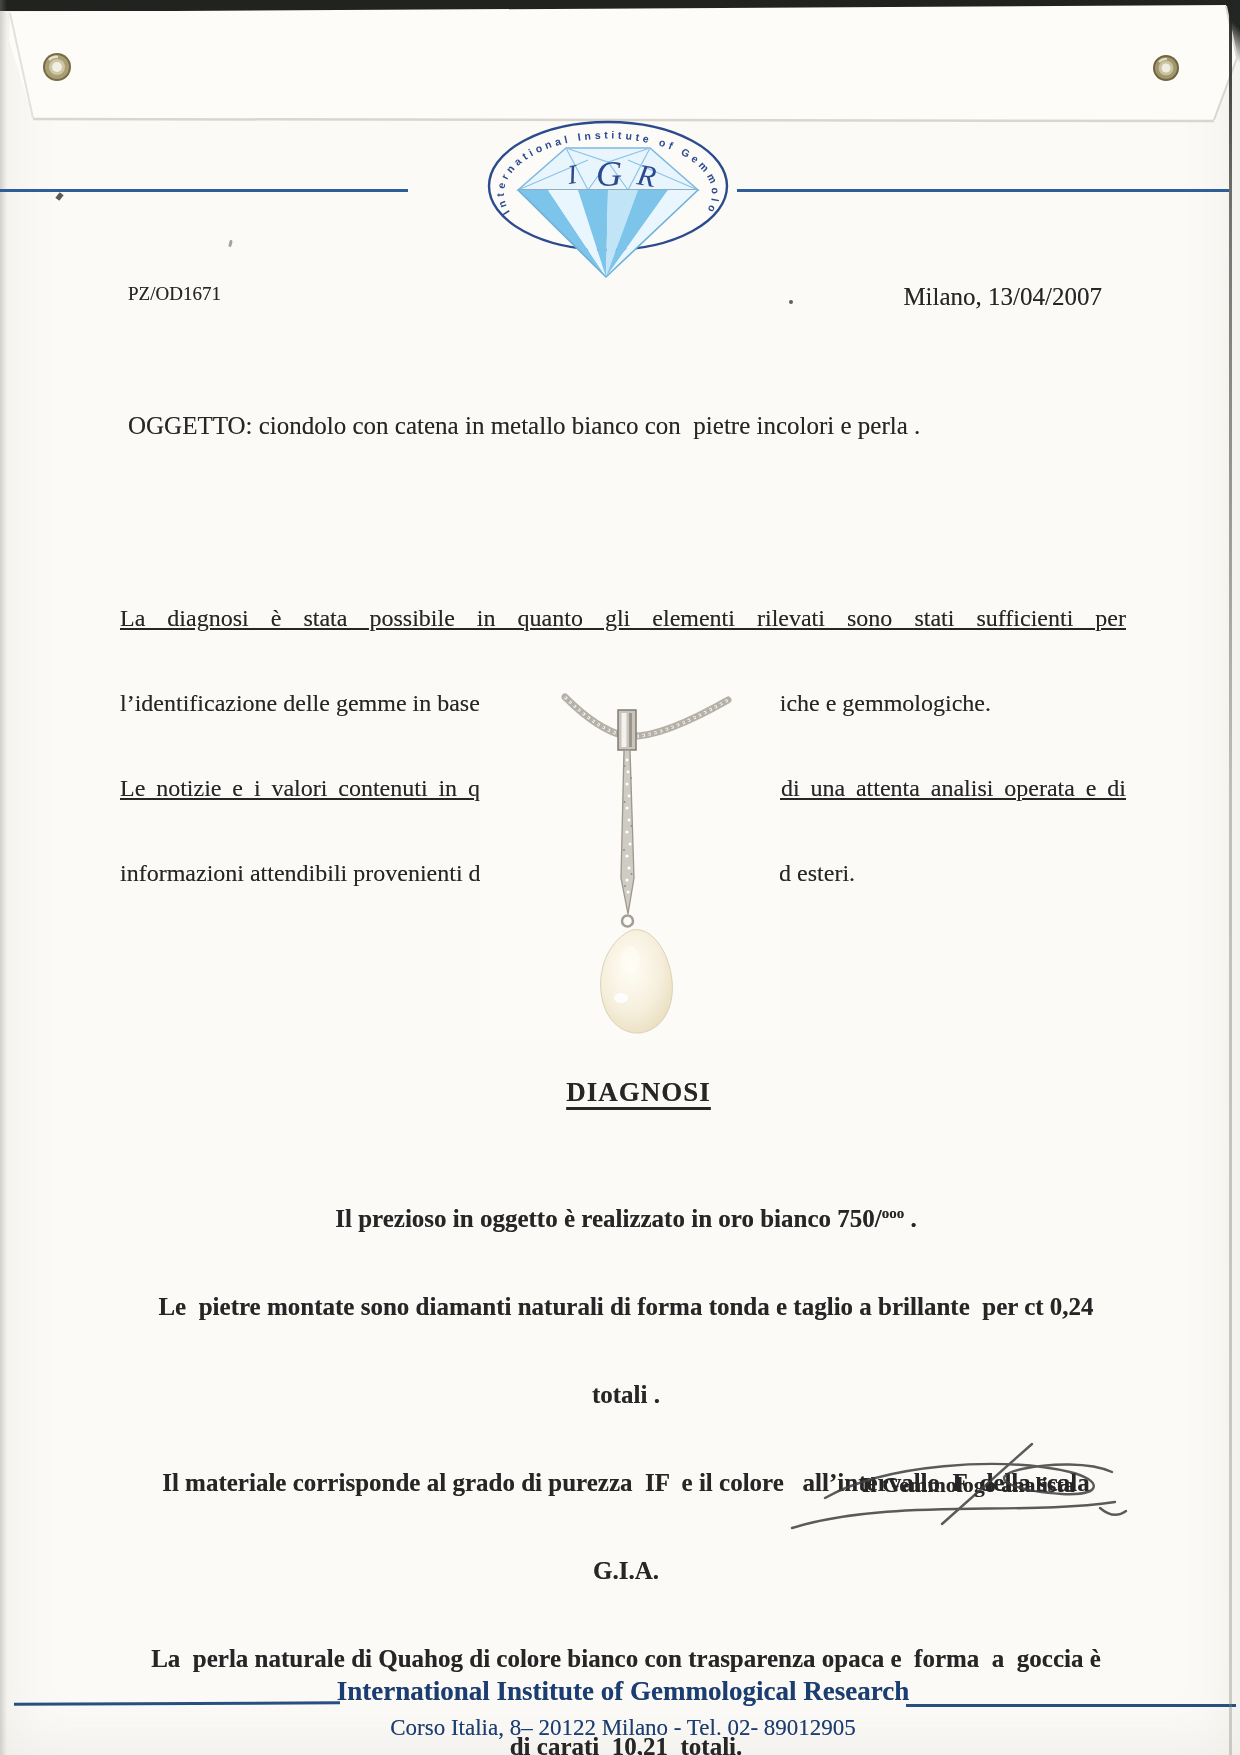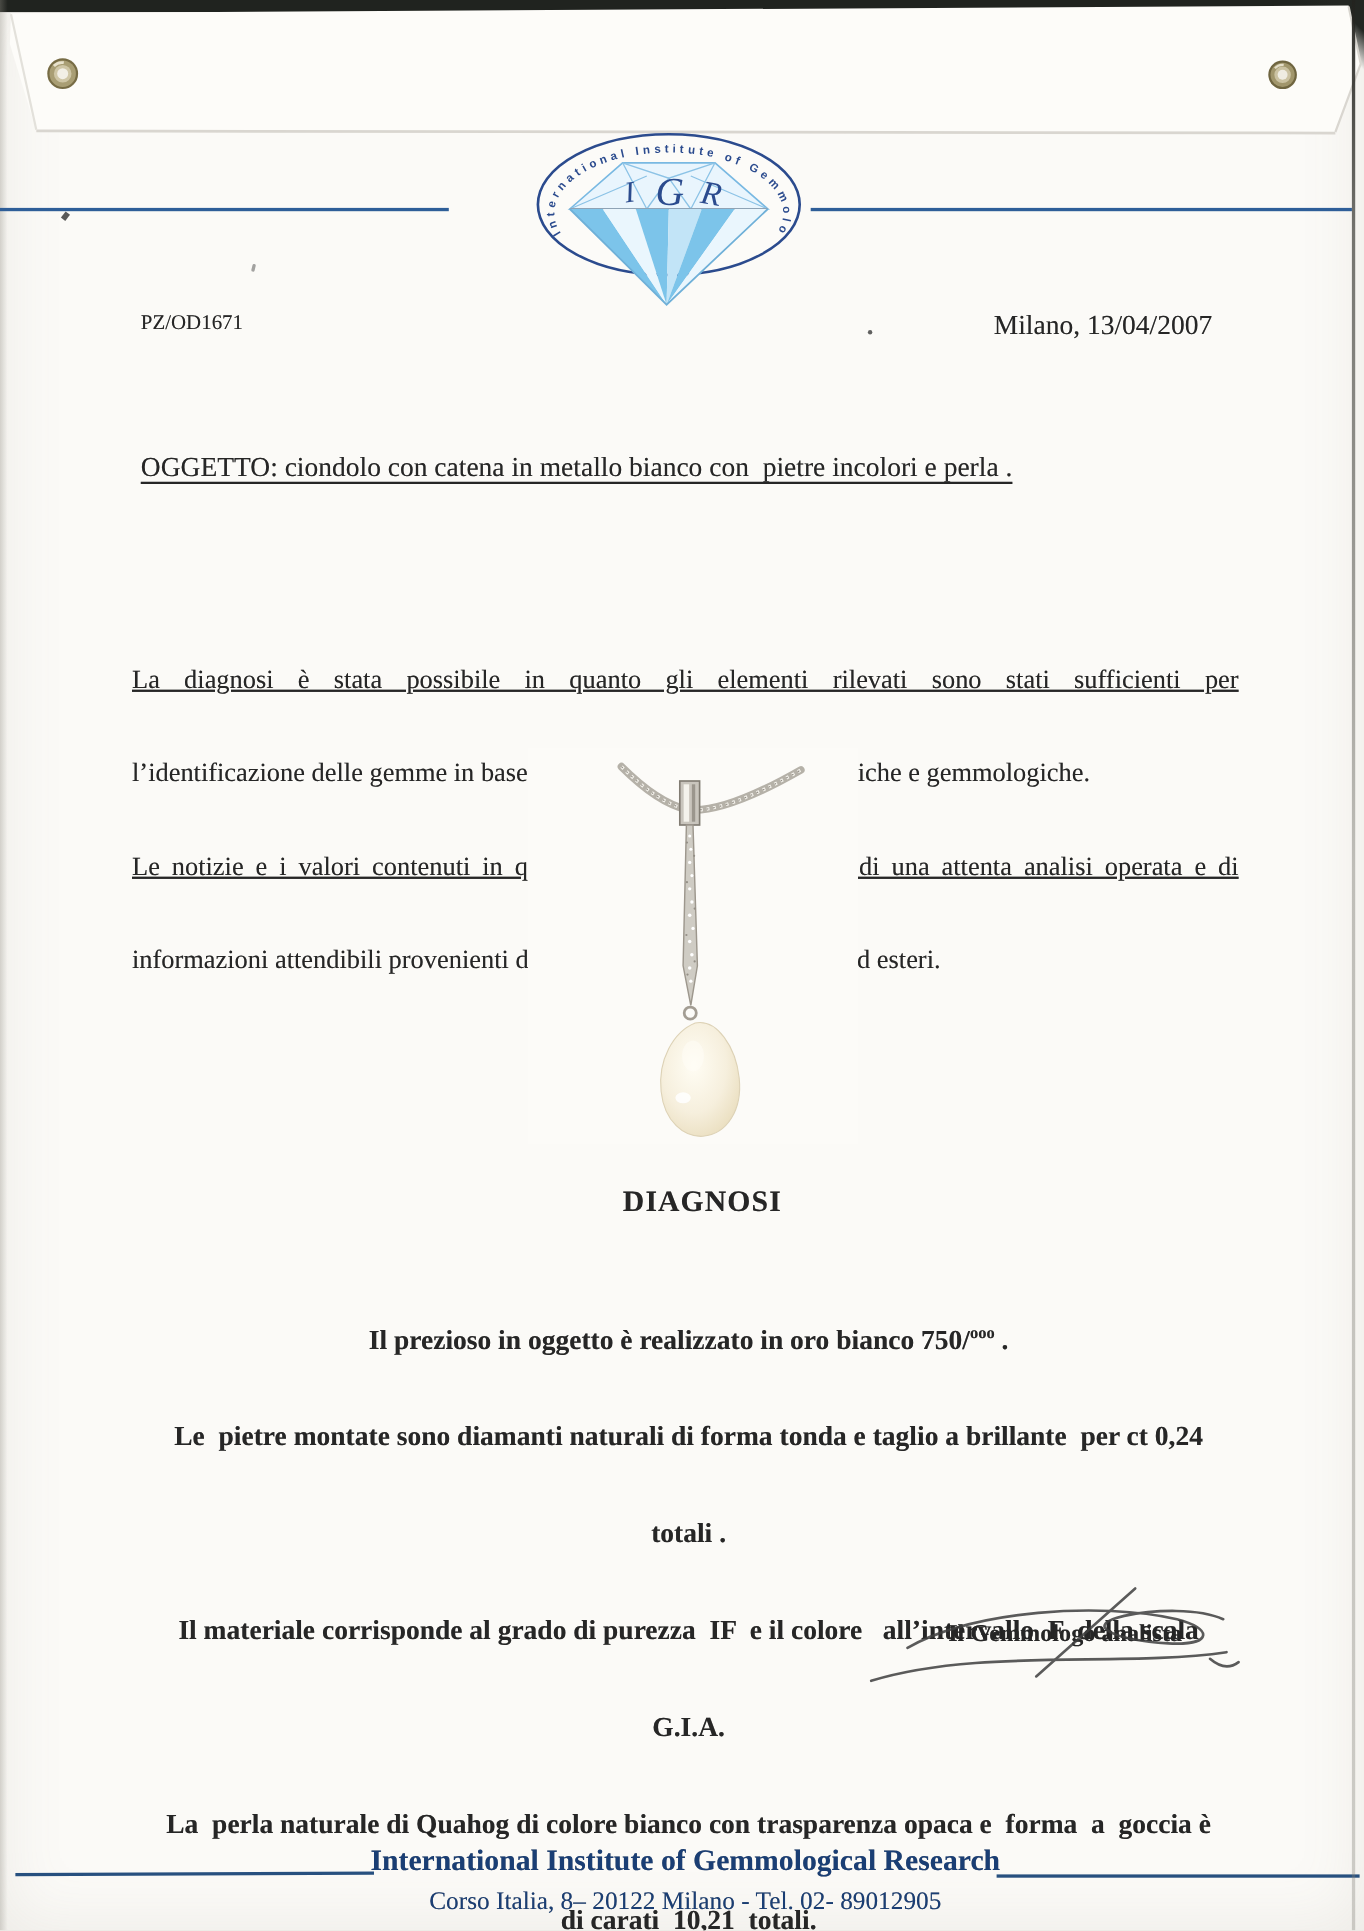--- a/index.html
+++ b/index.html
@@ -16,28 +16,28 @@
     background:linear-gradient(225deg,#232622 18%,rgba(35,38,34,0) 40%);}
   .right-edge{left:1229px;top:0;width:3px;height:1755px;
     background:linear-gradient(to bottom,rgba(35,35,31,.95) 0%,rgba(60,60,55,.7) 12%,rgba(110,108,100,.4) 45%,rgba(130,128,120,.35) 100%);}
   .left-edge{left:0;top:0;width:7px;height:1755px;
     background:linear-gradient(to right,rgba(150,147,138,.35),rgba(150,147,138,0));}
   
   .txt{white-space:pre-wrap;line-height:1.0;text-shadow:0 0 .6px rgba(20,20,20,.4);}
   .ref{left:128px;top:284px;font-size:19px;}
   .dateline{left:840px;top:284px;width:262px;text-align:right;font-size:25px;}
   .date-dot{left:789px;top:300px;width:4px;height:4px;border-radius:50%;background:#3a3a3a;opacity:.8;}
-  .subject{left:128px;top:413px;font-size:25px;text-decoration:underline;
+  .subject{left:128px;top:413px;font-size:25px;
     text-decoration-thickness:2px;text-underline-offset:5px;}
   .intro{left:120px;top:552px;width:1006px;font-size:24px;}
   .intro .line{line-height:37px;}
   .intro .j{text-align:justify;text-align-last:justify;white-space:normal;text-decoration:underline;}
   .diag-head{left:120px;top:1052px;width:1006px;text-align:center;
     font-size:27px;font-weight:bold;letter-spacing:1px;}
-  .diag-head span{text-decoration-thickness:3px;text-underline-offset:6px;}
+  .diag-head span{text-decoration:underline;text-decoration-thickness:3px;text-underline-offset:6px;}
   .diagnosis{left:120px;top:1150px;width:1012px;font-size:25px;font-weight:bold;}
   .diagnosis .line{line-height:38px;text-align:center;}
   .diagnosis sup{font-size:15px;vertical-align:super;line-height:0;}
   .sig-label{left:862px;top:1474px;font-size:22px;font-weight:bold;}
   
   .footer-title{left:0;top:1678px;width:1246px;text-align:center;font-size:27px;
     font-weight:bold;color:#1a3e74;}
   .footer-address{left:0;top:1716px;width:1246px;text-align:center;font-size:23px;color:#1a3e74;}
   .footer-line{height:3px;background:#27507f;}
   .fl-left{left:14px;top:1702px;width:326px;transform:rotate(-.25deg);}

